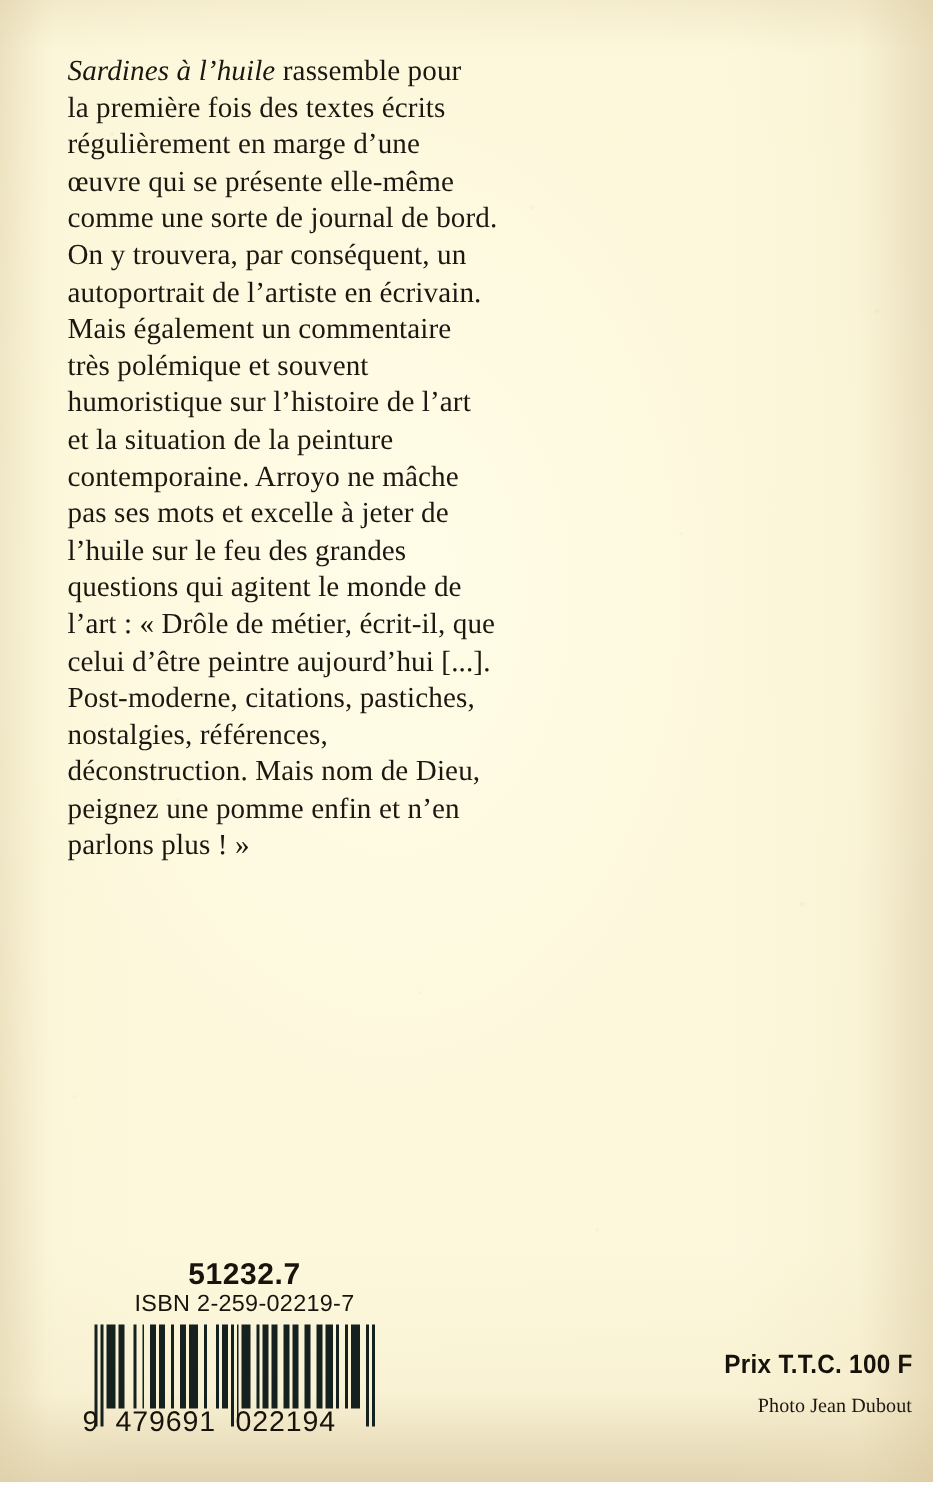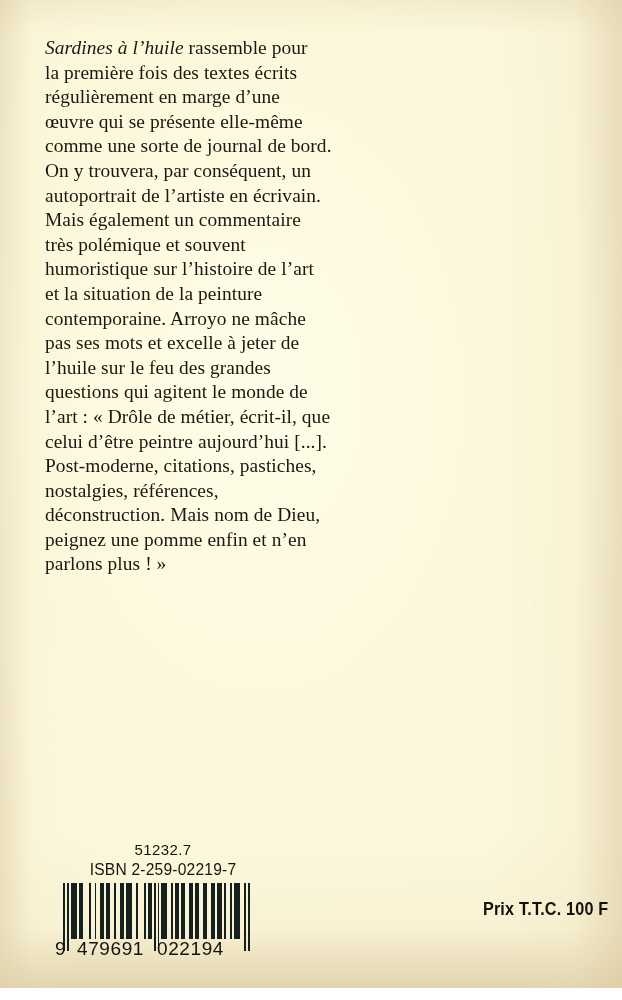--- a/index.html
+++ b/index.html
@@ -72,22 +72,22 @@
   
   .codes {
     position: absolute;
     left: 55px;
     top: 841px;
     width: 216px;
   }
   .code-num {
     text-align: center;
     font-family: "Liberation Sans", sans-serif;
-    font-weight: normal;
-    font-size: 15px;
+    font-weight: bold;
+    font-size: 20px;
     letter-spacing: .4px;
     color: #18140d;
     line-height: 18px;
   }
   .code-isbn {
     text-align: center;
     font-family: "Liberation Sans", sans-serif;
     font-size: 15.6px;
     letter-spacing: .2px;
     color: #18140d;
@@ -261,15 +261,16 @@
         <span class="bc-d-lead">9</span>
         <span class="bc-d-left">479691</span>
         <span class="bc-d-right">022194</span>
       </div>
     </div>
   </div>
 
   <div class="price">Prix T.T.C. 100 F</div>
 
   <div class="credits">
+    <div>Photo Jean Dubout</div>
   </div>
 
 </div>
 
 </body></html>

